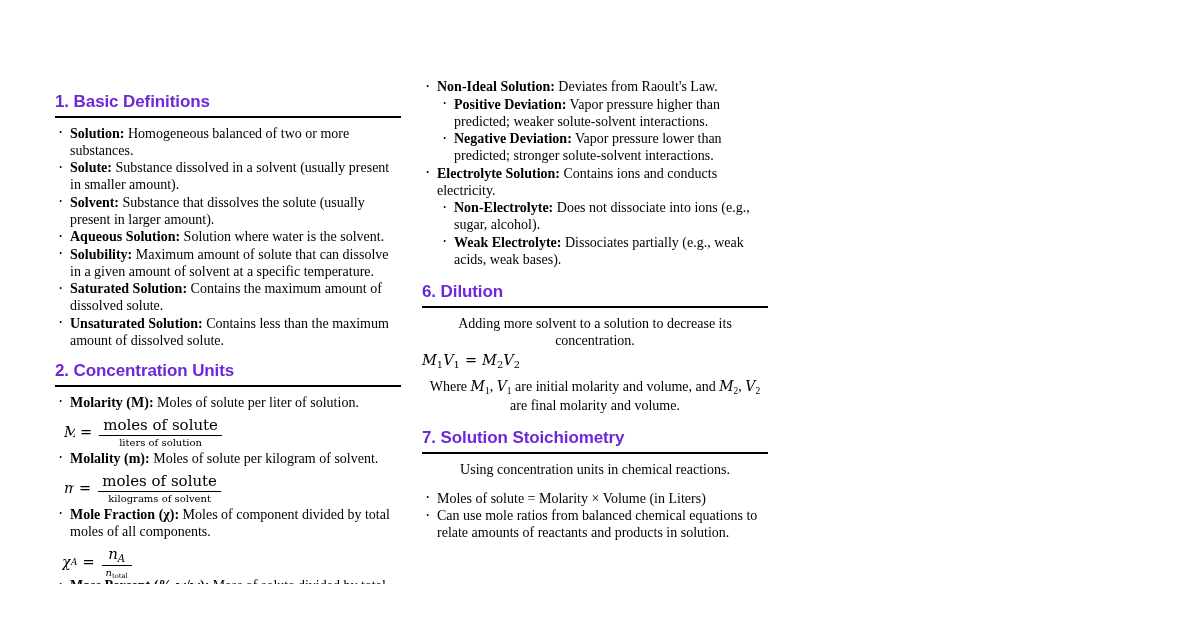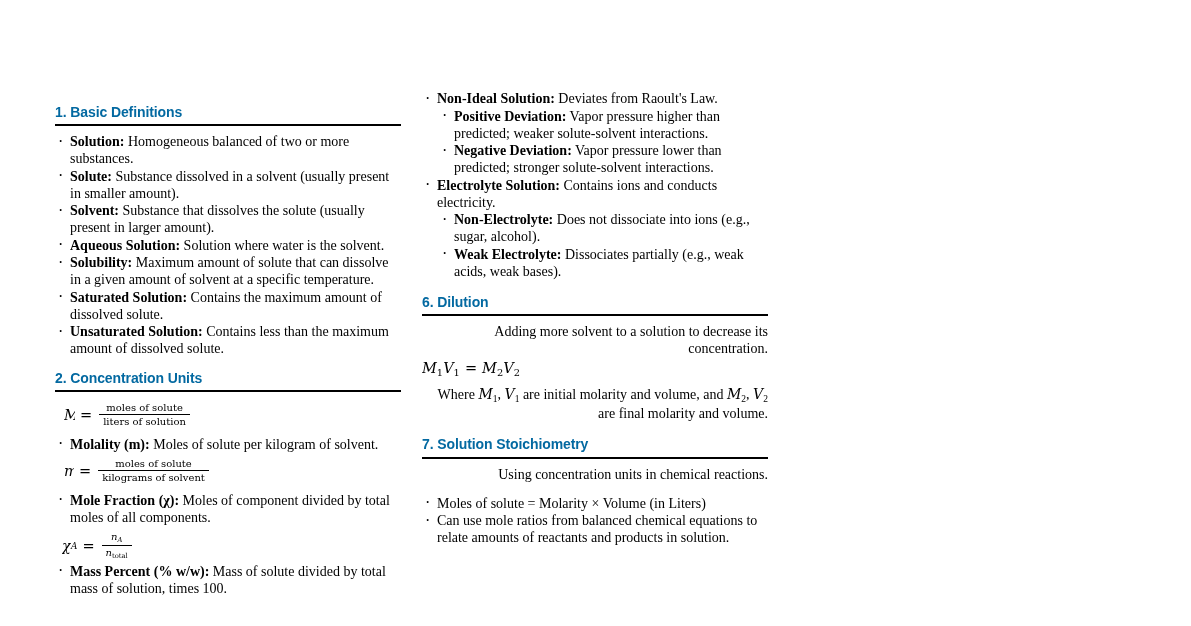--- a/index.html
+++ b/index.html
@@ -18,59 +18,59 @@
   }
   .page {
     position: absolute;
     left: 0; top: 0;
     width: 1191px;
     height: 626px;
     overflow: hidden;
   }
   .col {
     position: absolute;
-    top: 16px;
+    top: 4px;
     width: 346px;
     height: 580px;
     overflow: hidden;
   }
   .col-left  { left: 55px; }
   .col-right { left: 422px; }
 
   .col-inner { position: absolute; left: 0; width: 346px; }
   .col-left .col-inner  { top: 88px; }
   .col-right .col-inner { top: 74px; }
 
   
   h2.section-heading {
     font-family: "Liberation Sans", "DejaVu Sans", sans-serif;
-    font-size: 14px;
+    font-size: 17px;
     font-weight: bold;
     line-height: 1.16;
     margin: 0;
     padding: 0;
     letter-spacing: -0.1px;
-    color: #0369a1;
+    color: #6d28d9;
   }
   .section-block { margin: 0 0 0 0; }
   .heading-rule {
     border: 0;
     border-top: 2.2px solid #000;
     margin: 4px 0 7px 0;
     padding: 0;
     width: 346px;
     height: 0;
   }
 
   
   .lede {
     font-size: 14px;
     line-height: 1.22;
     margin: 0 0 2px 0;
-    text-align: right;
+    text-align: center;
   }
   ul.bullets {
     list-style: none;
     margin: 0;
     padding: 0;
   }
   ul.bullets > li {
     position: relative;
     padding-left: 15px;
     font-size: 14px;
@@ -135,21 +135,21 @@
   }
   .frac {
     display: inline-flex;
     flex-direction: column;
     align-items: center;
     vertical-align: middle;
     margin: 0 2px;
   }
   .frac .num {
     padding: 0 4px 1px 4px;
-    font-size: 10px;
+    font-size: 15px;
     white-space: nowrap;
   }
   .frac .bar {
     height: 1.3px;
     background: #000;
     width: 100%;
     align-self: stretch;
   }
   .frac .den {
     padding: 1px 4px 0 4px;
@@ -199,20 +199,23 @@
           <li><span class="term">Unsaturated Solution:</span><span> Contains less than the maximum amount of dissolved solute.</span></li>
         </ul>
       </div>
 
       <div class="spacer-12"></div>
 
       <div class="section-block">
         <h2 class="section-heading">2. Concentration Units</h2>
         <hr class="heading-rule">
 
+        <ul class="bullets">
+          <li><span class="term">Molarity (M):</span><span> Moles of solute per liter of solution.</span></li>
+        </ul>
 
         <div class="math-block">
           <div class="math-inline-row" style="left:12px; top:3px;">
             <span class="mvar mvar-clip" style="width:11px;">M</span>
             <span class="mrel">=</span>
             <span class="frac">
               <span class="num mtext">moles of solute</span>
               <span class="bar"></span>
               <span class="den mtext">liters of solution</span>
             </span>

